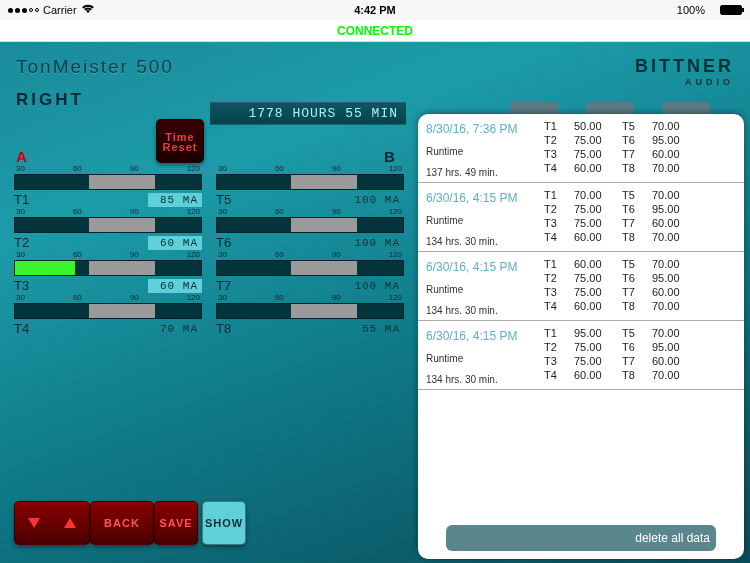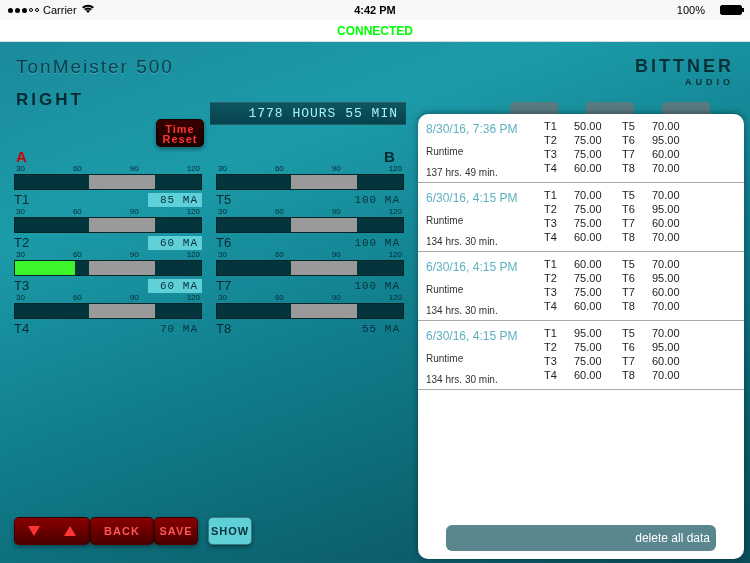--- a/index.html
+++ b/index.html
@@ -52,29 +52,29 @@
   .gauge-track { height:16px; background:#04343c; position:relative; border:1px solid rgba(0,0,0,0.3); }
   .gauge-mid { position:absolute; left:40%; right:25%; top:0; bottom:0; background:#9a9a9a; }
   .gauge-fill { position:absolute; left:0; top:0; bottom:0; background:#04343c; }
   .gauge-fill.lime { background:#3cf52a; }
   .gauge-row2 { display:flex; justify-content:space-between; margin-top:2px; align-items:center; }
   .gauge-name { font-size:13px; color:#052a32; font-weight:400; }
   .gauge-val { font-family:"Courier New",monospace; font-size:11px; letter-spacing:1px; padding:1px 4px; color:#083038; min-width:54px; text-align:right; }
   .gauge-val.hl { background:#5fd0d8; }
 
   .bottom-buttons { position:absolute; left:14px; bottom:18px; width:392px; display:flex; justify-content:flex-start; align-items:center; }
-  .btn { height:28px; border-radius:5px; display:flex; align-items:center; justify-content:center; font-size:11px; font-weight:700; letter-spacing:1px; box-shadow:0 2px 4px rgba(0,0,0,0.4); border:1px solid rgba(0,0,0,0.4); }
+  .btn { height:44px; border-radius:5px; display:flex; align-items:center; justify-content:center; font-size:11px; font-weight:700; letter-spacing:1px; box-shadow:0 2px 4px rgba(0,0,0,0.4); border:1px solid rgba(0,0,0,0.4); }
   .btn-red { background:linear-gradient(#8a0000,#4a0000); color:#f55; }
   .btn-sort { width:76px; display:flex; gap:14px; }
   .arrow-btn { width:22px; height:22px; display:flex; align-items:center; justify-content:center; }
   .arrow-down, .arrow-up { width:0; height:0; border-left:6px solid transparent; border-right:6px solid transparent; }
   .arrow-down { border-top:10px solid #f33; }
   .arrow-up { border-bottom:10px solid #f33; }
   .btn-back { width:64px; }
-  .btn-group-right { display:flex; gap:10px; }
+  .btn-group-right { display:flex; gap:4px; }
   .btn-save { width:44px; }
   .btn-show { width:44px; background:#5fd0d8; color:#083038; }
 
   .log-panel {
     position:absolute; right:6px; top:72px; width:326px; bottom:4px;
     background:#fff; border-radius:10px; box-shadow:0 -1px 6px rgba(0,0,0,0.4);
     display:flex; flex-direction:column; overflow:hidden;
   }
   .tabs { position:absolute; right:40px; top:60px; display:flex; gap:28px; z-index:0;}
   .tab { width:48px; height:14px; background:#5a7a82; border-radius:4px 4px 0 0; }

